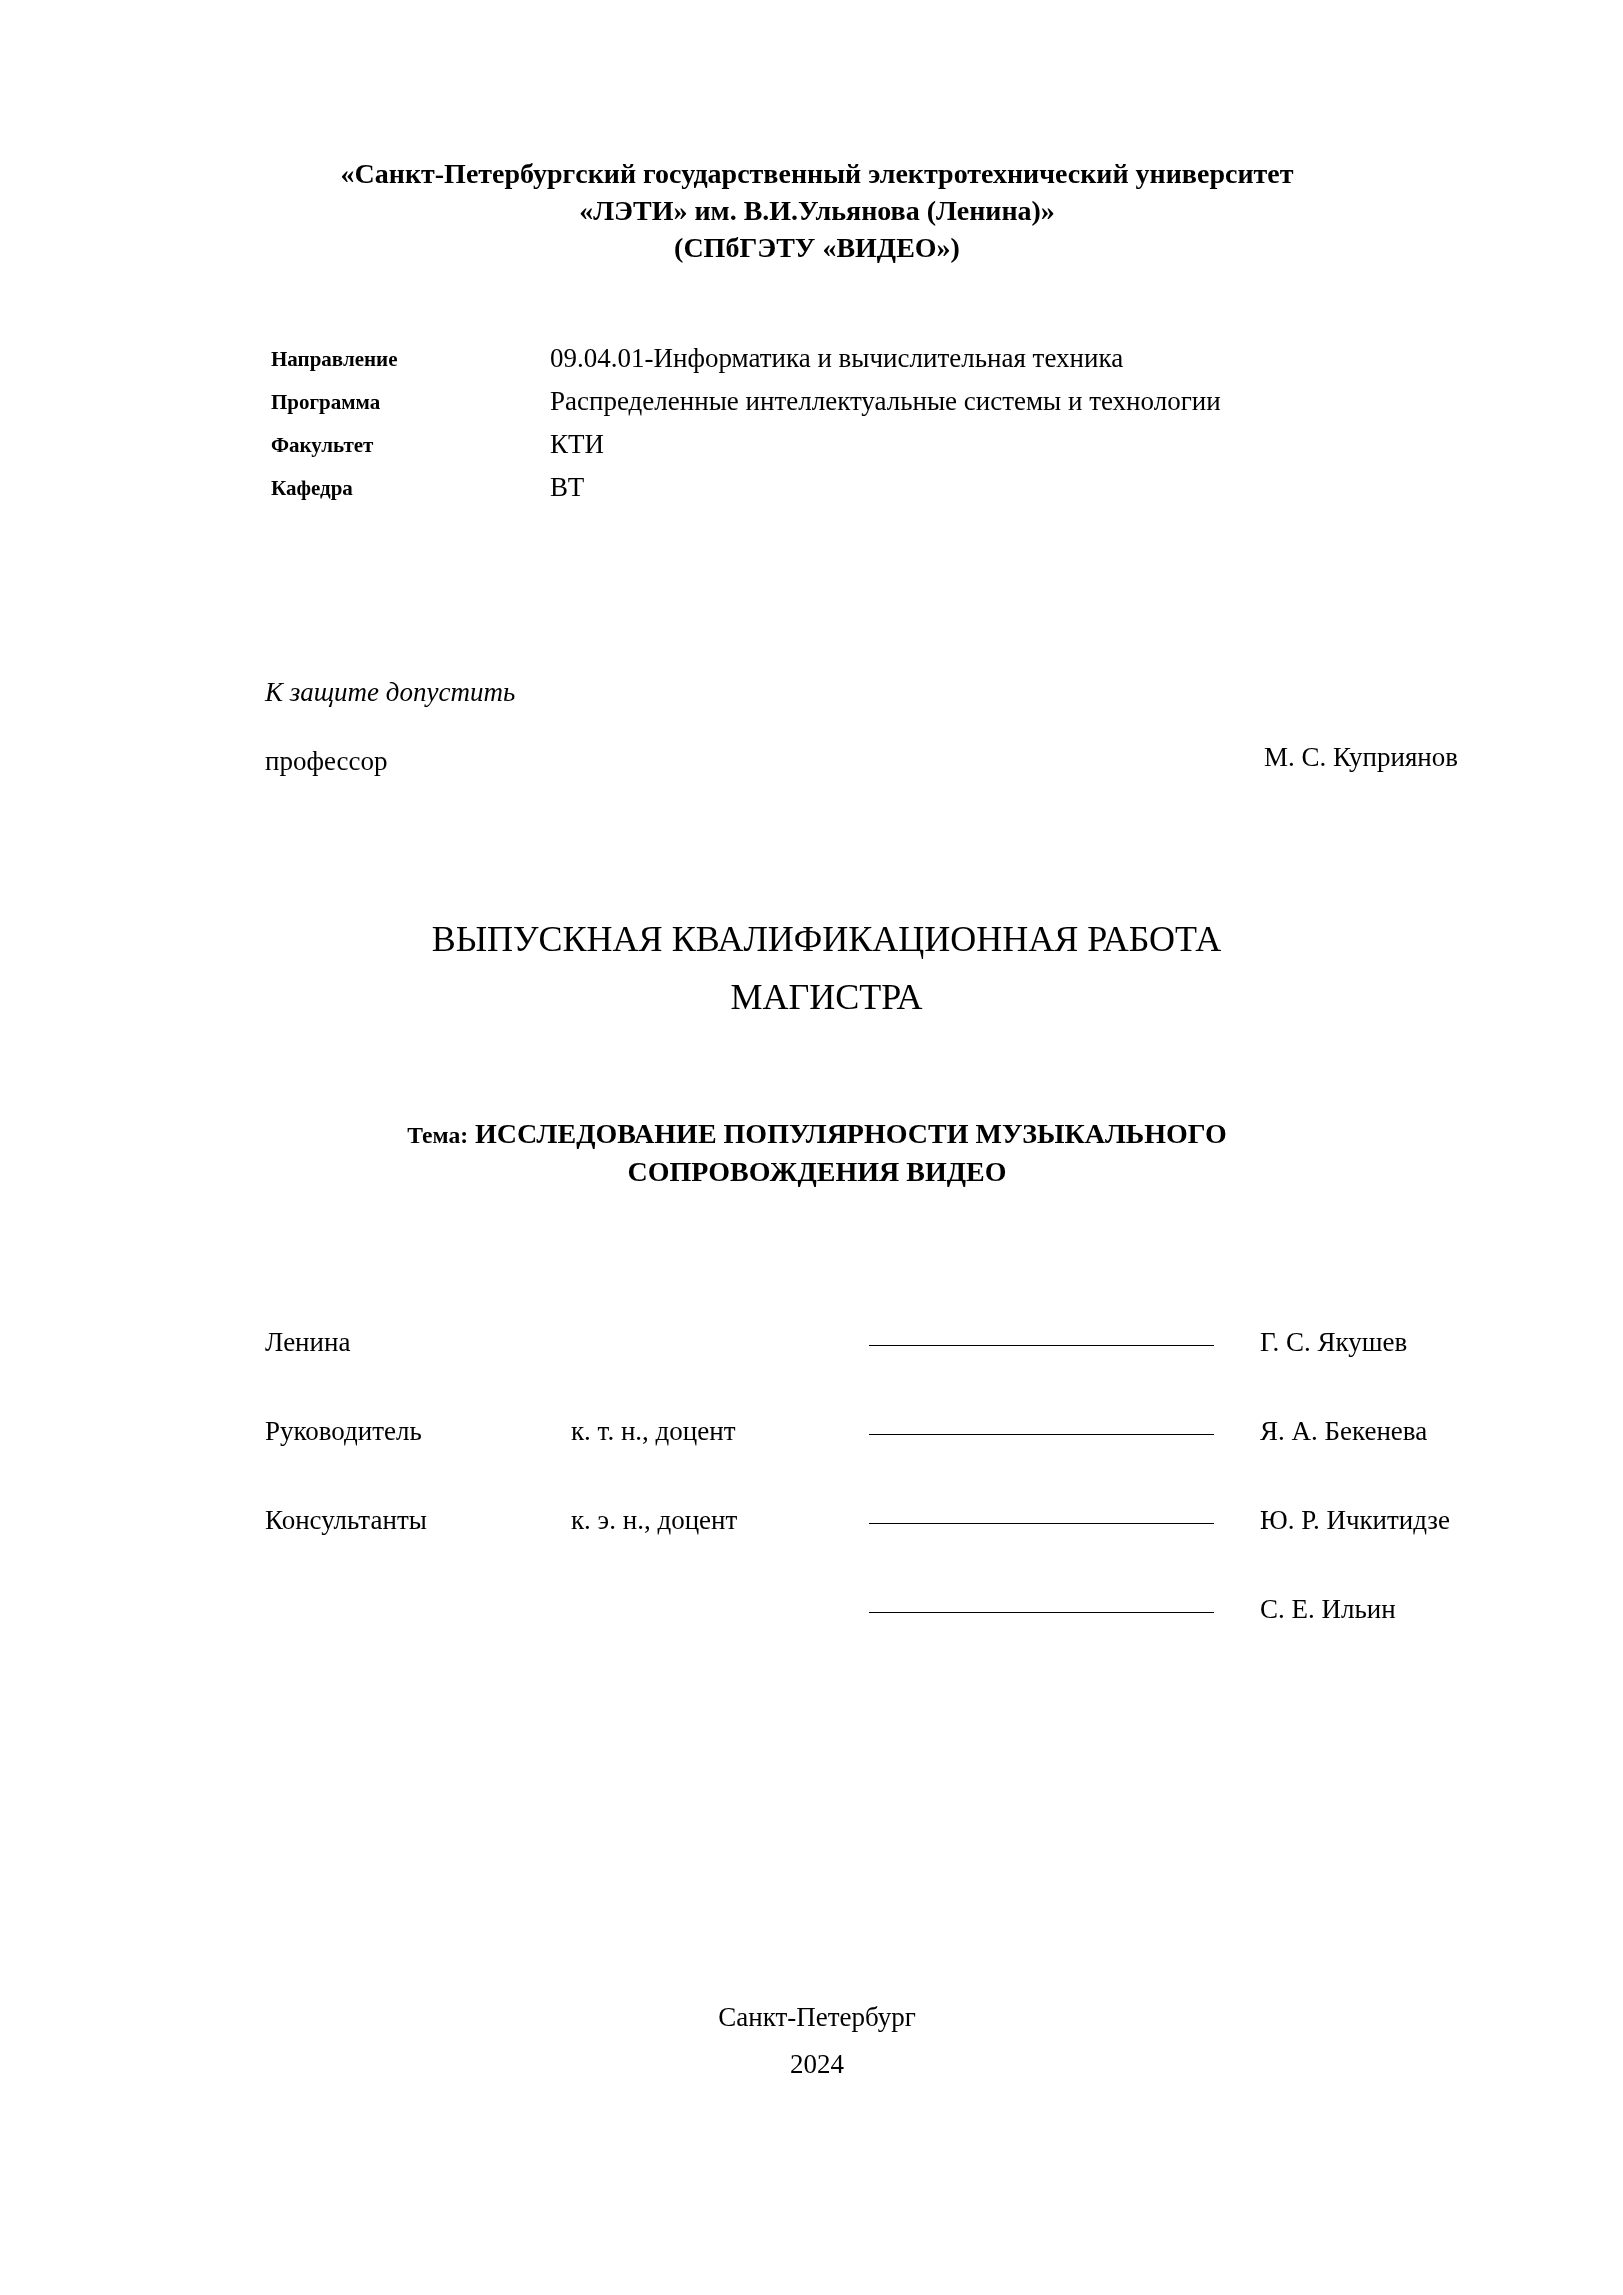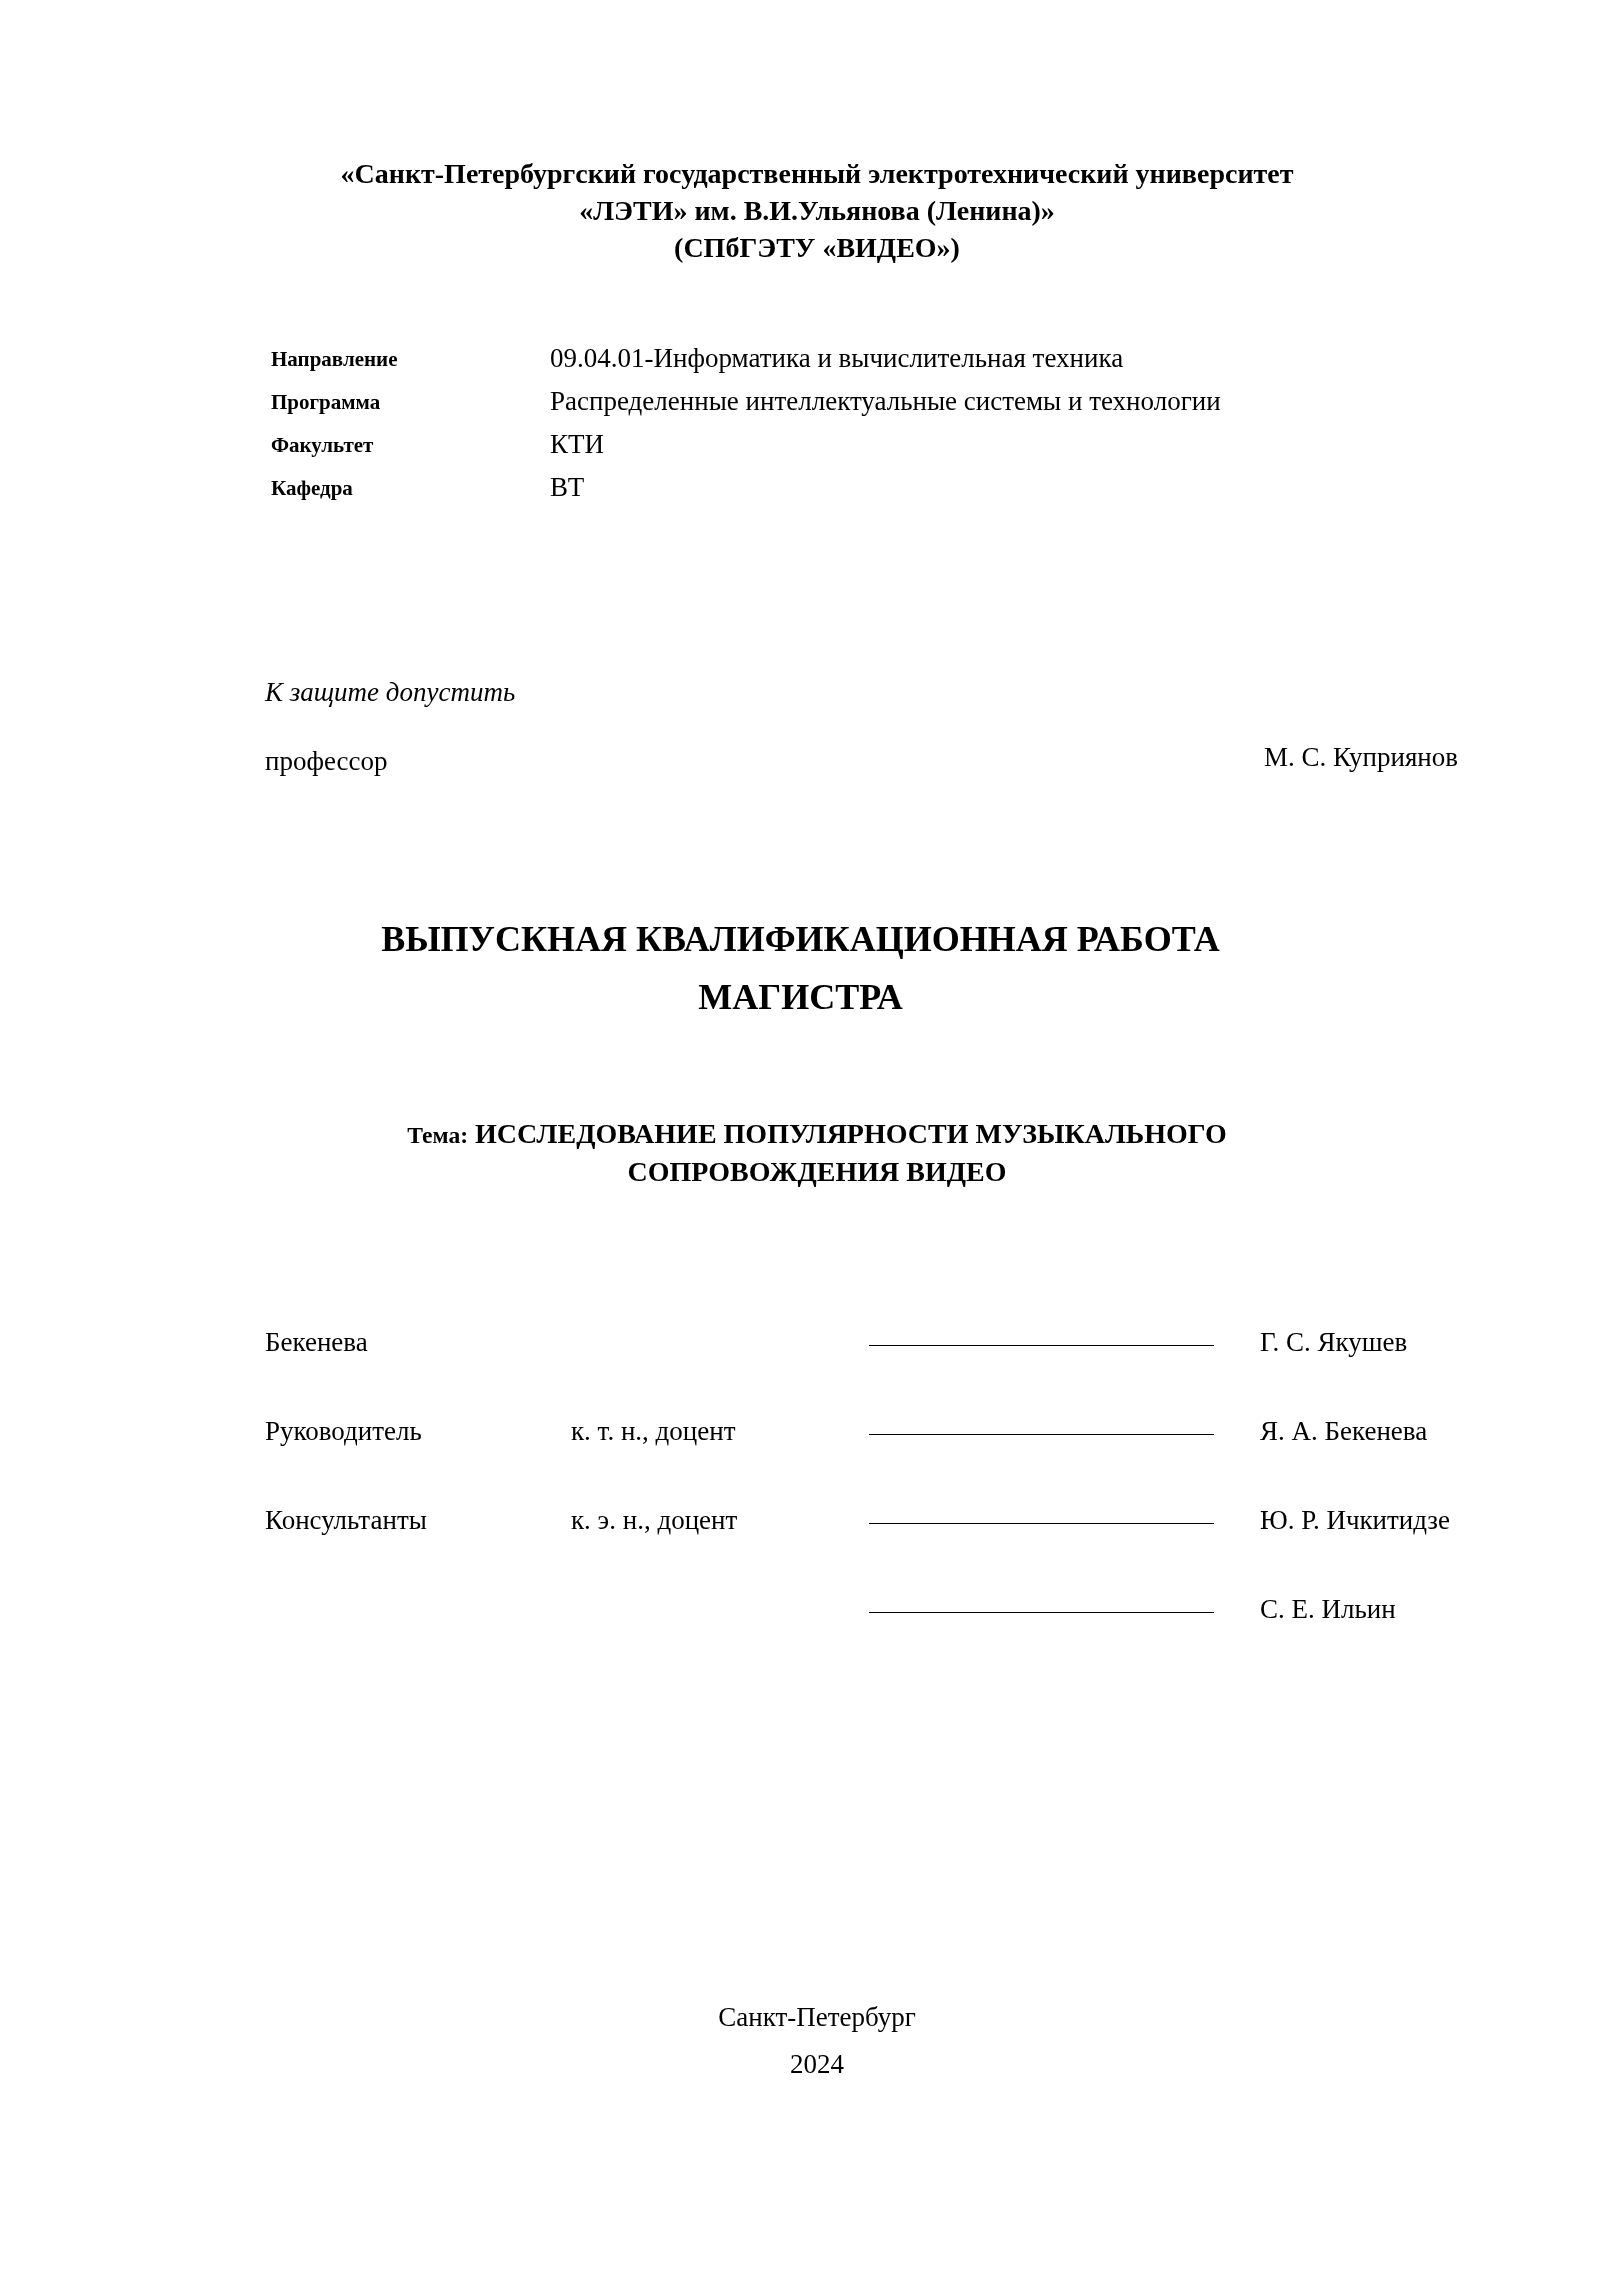--- a/index.html
+++ b/index.html
@@ -92,25 +92,25 @@
   }
   .approve-right {
     font-size: 27px;
     padding-bottom: 11px;
     white-space: nowrap;
   }
 
   
   .main-title {
     position: absolute;
-    left: 188px;
+    left: 214px;
     top: 911px;
     width: 1225px;
     text-align: center;
-    font-weight: bold;
+    font-weight: normal;
     font-size: 36px;
     line-height: 1.6;
   }
   .main-title .l1 { display:block; }
   .main-title .l2 { display:block; }
 
   
   .theme {
     position: absolute;
     left: 236px;
@@ -220,21 +220,21 @@
 
   <div class="theme">
     <span class="small-caps">Тема:</span>
     <span>ИССЛЕДОВАНИЕ ПОПУЛЯРНОСТИ МУЗЫКАЛЬНОГО</span><br>
     <span>СОПРОВОЖДЕНИЯ ВИДЕО</span>
   </div>
 
   <div class="sign-block">
 
     <div class="sign-row">
-      <div class="sign-role">Бекенева</div>
+      <div class="sign-role">Ленина</div>
       <div class="sign-degree"></div>
       <div class="sign-line"></div>
       <div class="sign-name">Г. С. Якушев</div>
     </div>
 
     <div class="sign-row">
       <div class="sign-role">Руководитель</div>
       <div class="sign-degree">к. т. н., доцент</div>
       <div class="sign-line"></div>
       <div class="sign-name">Я. А. Бекенева</div>

